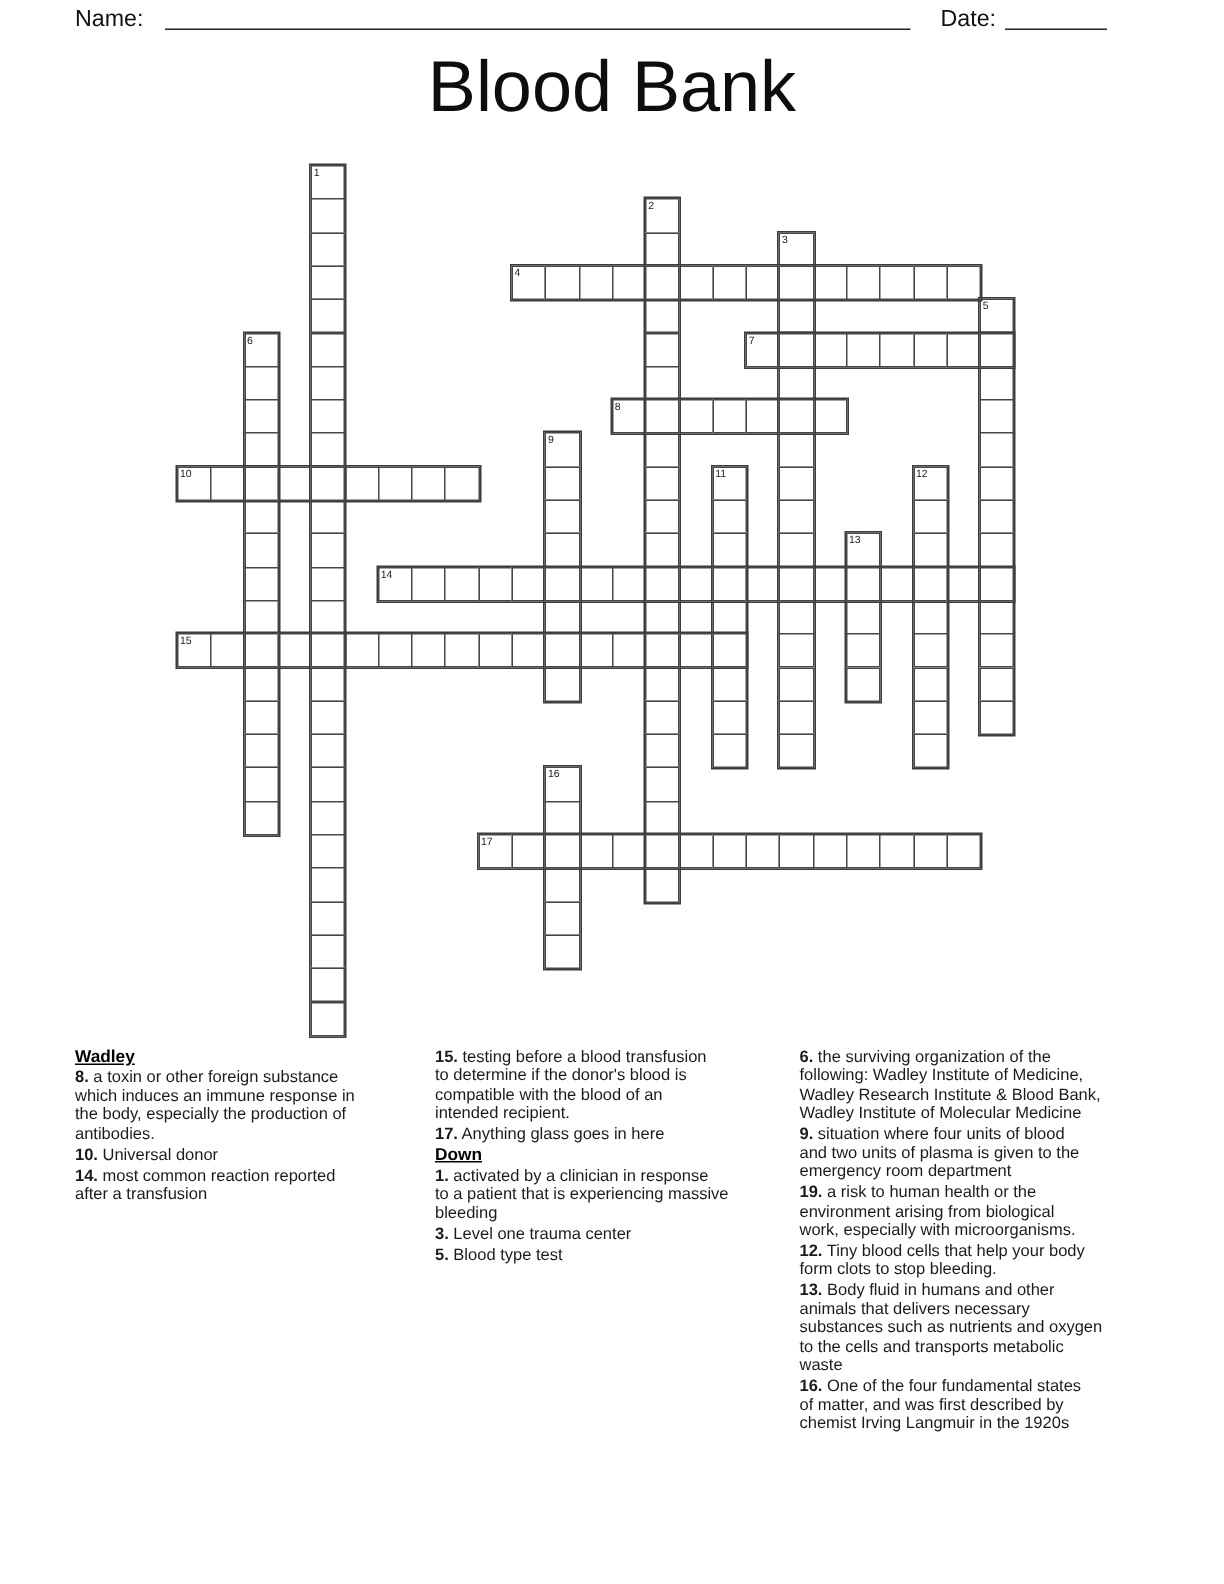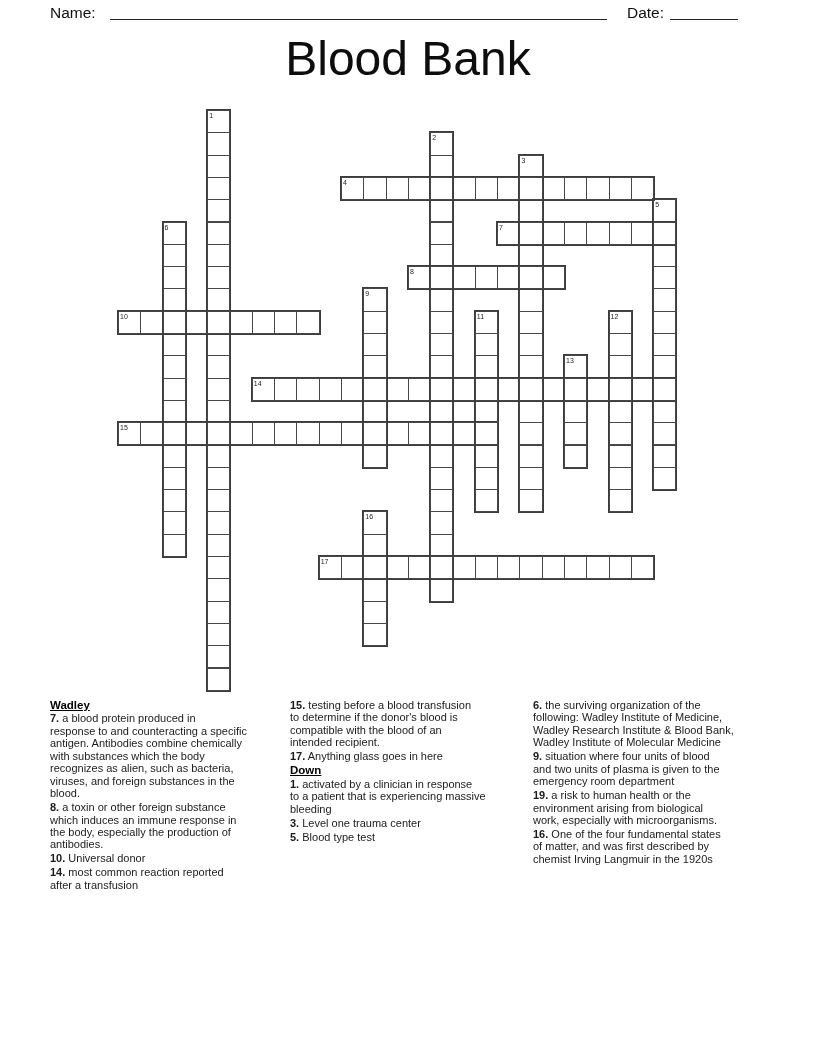--- a/index.html
+++ b/index.html
@@ -338,27 +338,20 @@
       <div class="cell" style="left: 468.3px; top: 446px; width: 23.3px; height: 23.3px;"></div>
       <div class="cell" style="left: 490.6px; top: 446px; width: 23.3px; height: 23.3px;"></div>
       <div class="cell" style="left: 512.9px; top: 446px; width: 23.3px; height: 23.3px;"></div>
       <div class="word-outline" style="left: 199.7px; top: 445px; width: 337.5px; height: 25.3px;"></div>
       <span class="cellnum" style="left: 202.7px; top: 448px;">17</span>
     </div>
 
   <div class="clues">
     <div class="clue-col" id="clue-col-1">
         <div class="clue-header">Wadley</div>
-        <div class="clue"><b class="num">7.</b><span> a blood protein produced in
-response to and counteracting a specific
-antigen. Antibodies combine chemically
-with substances which the body
-recognizes as alien, such as bacteria,
-viruses, and foreign substances in the
-blood.</span></div>
         <div class="clue"><b class="num">8.</b><span> a toxin or other foreign substance
 which induces an immune response in
 the body, especially the production of
 antibodies.</span></div>
         <div class="clue"><b class="num">10.</b><span> Universal donor</span></div>
         <div class="clue"><b class="num">14.</b><span> most common reaction reported
 after a transfusion</span></div>
       </div>
     <div class="clue-col" id="clue-col-2">
         <div class="clue"><b class="num">15.</b><span> testing before a blood transfusion
@@ -377,19 +370,26 @@
         <div class="clue"><b class="num">6.</b><span> the surviving organization of the
 following: Wadley Institute of Medicine,
 Wadley Research Institute &amp; Blood Bank,
 Wadley Institute of Molecular Medicine</span></div>
         <div class="clue"><b class="num">9.</b><span> situation where four units of blood
 and two units of plasma is given to the
 emergency room department</span></div>
         <div class="clue"><b class="num">19.</b><span> a risk to human health or the
 environment arising from biological
 work, especially with microorganisms.</span></div>
+        <div class="clue"><b class="num">12.</b><span> Tiny blood cells that help your body
+form clots to stop bleeding.</span></div>
+        <div class="clue"><b class="num">13.</b><span> Body fluid in humans and other
+animals that delivers necessary
+substances such as nutrients and oxygen
+to the cells and transports metabolic
+waste</span></div>
         <div class="clue"><b class="num">16.</b><span> One of the four fundamental states
 of matter, and was first described by
 chemist Irving Langmuir in the 1920s</span></div>
       </div>
   </div>
 
 </div>
 
 </body></html>

